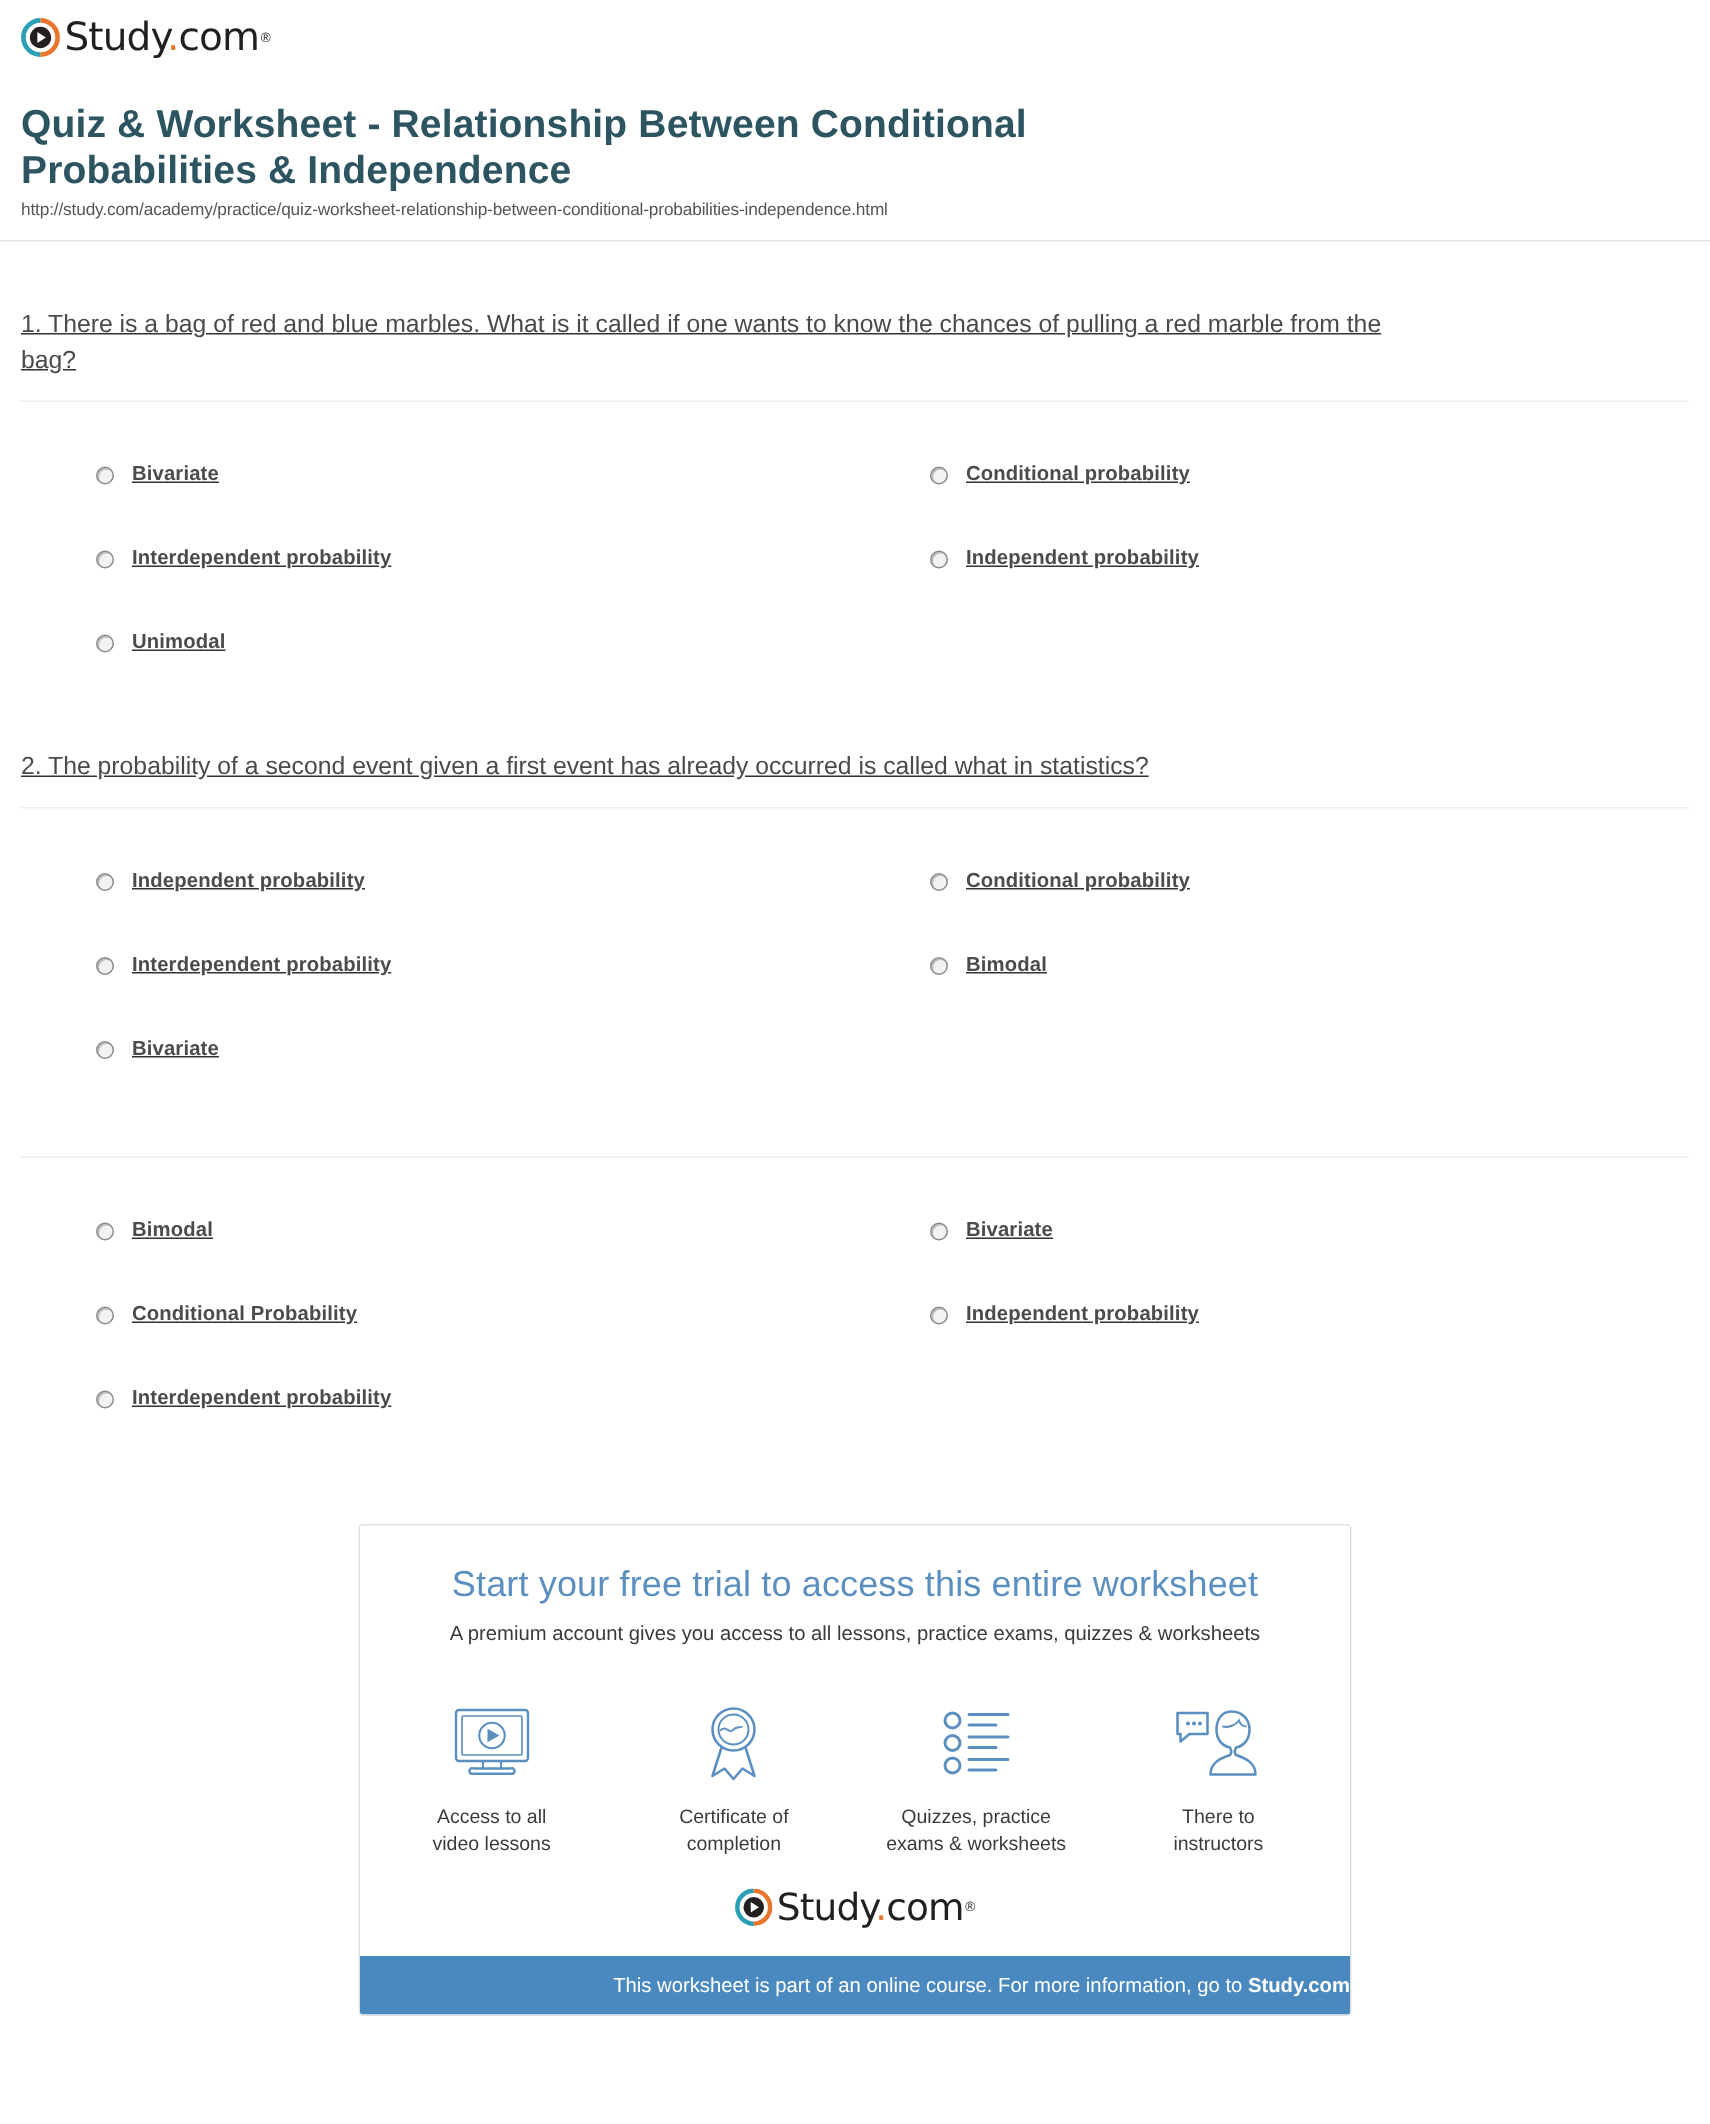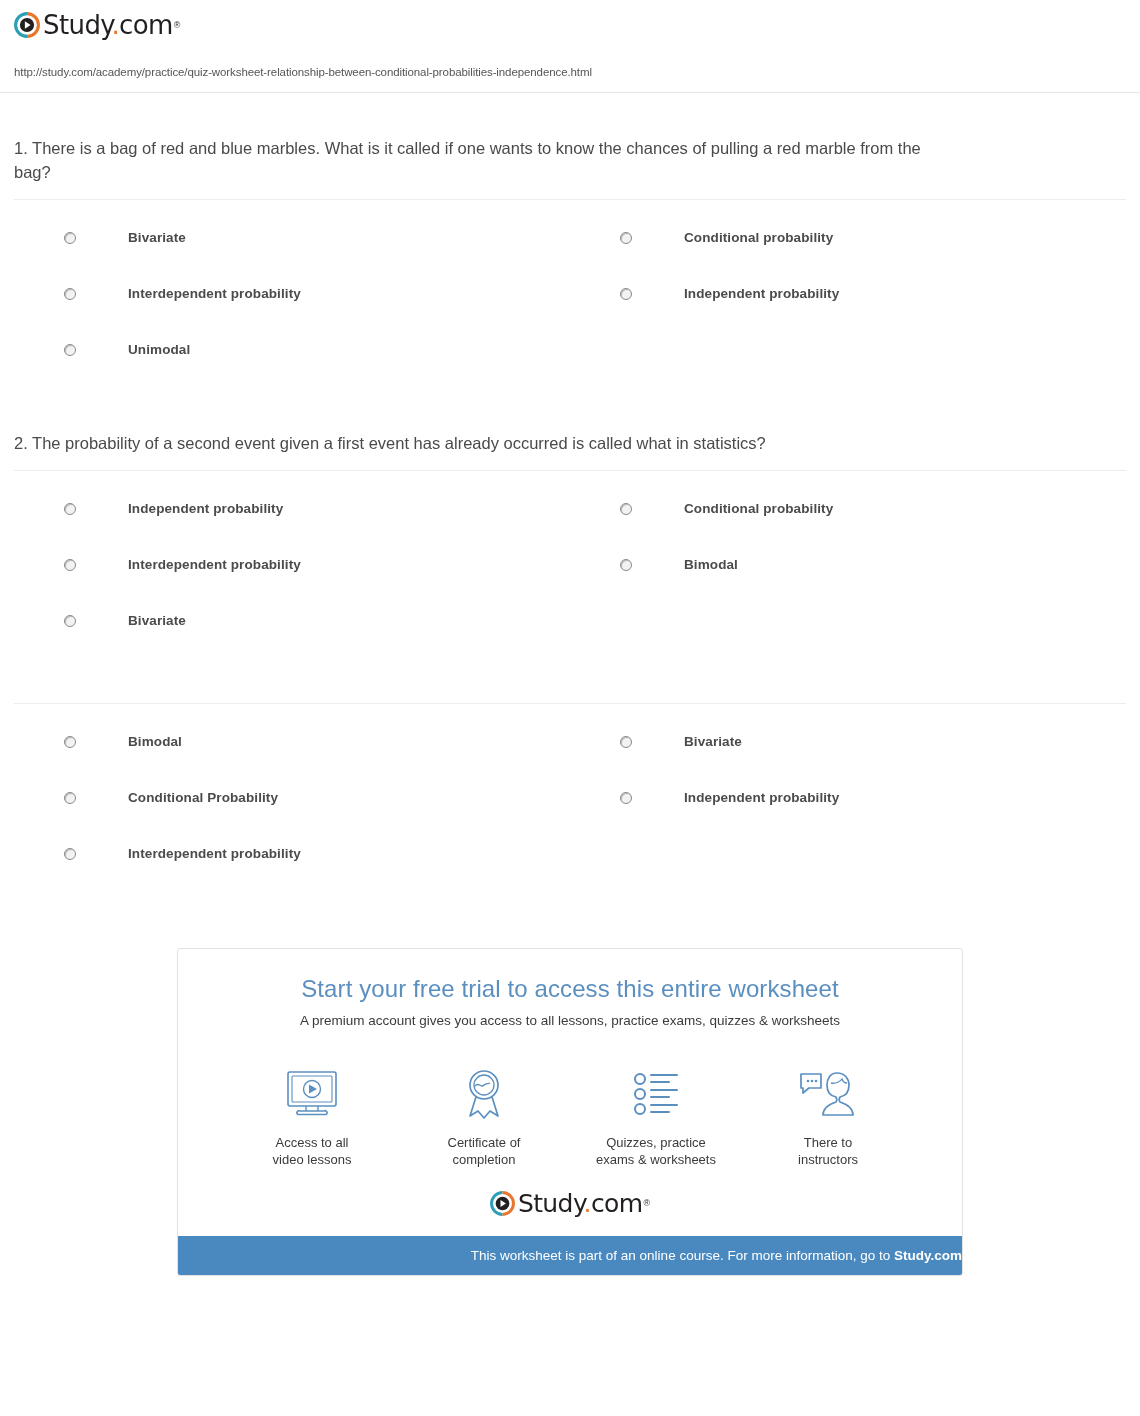--- a/index.html
+++ b/index.html
@@ -66,20 +66,21 @@
   }
   .rule-top {
     border: 0;
     border-top: 1px solid #e6e6e6;
     margin: 14px 0 0 0;
   }
 
   
   .quiz {
     padding: 0 14px;
+    text-decoration: underline;
   }
   .question-block {
     padding-top: 44px;
   }
   .question-text {
     font-size: 16.5px;
     line-height: 1.45;
     color: #4a4a4a;
     margin: 0 0 14px 0;
     max-width: 925px;
@@ -91,24 +92,23 @@
     margin: 0;
   }
   .answers {
     display: flex;
     flex-wrap: wrap;
     padding-top: 20px;
   }
   .answer {
     width: 50%;
     display: flex;
-    align-items: flex-start;
+    align-items: center;
     padding: 11px 0 11px 50px;
     min-height: 56px;
-    gap: 40px;
   }
   .radio {
     flex: 0 0 auto;
     width: 12px;
     height: 12px;
     border-radius: 50%;
     border: 1px solid #8a8a8a;
     background: #f2f2f0;
     box-shadow: inset 1px 1px 0 #b9b9b9;
     margin-top: 1px;
@@ -122,21 +122,21 @@
     letter-spacing: 0.1px;
   }
 
   
   .promo-wrap {
     padding: 56px 0 0 0;
     display: flex;
     justify-content: center;
   }
   .promo-card {
-    width: 786px;
+    width: 662px;
     border: 1px solid #e2e2e2;
     border-radius: 3px;
     background: #ffffff;
     overflow: hidden;
   }
   .promo-inner {
     padding: 26px 20px 10px 20px;
     text-align: center;
   }
   .promo-title {
@@ -212,20 +212,21 @@
         <circle cx="13" cy="13" r="7.1" fill="#231f20"></circle>
         <path d="M10.9 9.3 L16.6 13 L10.9 16.7 Z" fill="#ffffff"></path>
       </svg>
     </span>
     <span class="logo-text"><span>Study</span><span class="dot">.</span><span>com</span></span>
     <span class="logo-tm">®</span>
   </div>
 </div>
 
 <div class="header">
+  <h1 class="page-title">Quiz &amp; Worksheet - Relationship Between Conditional Probabilities &amp; Independence</h1>
   <p class="page-url">http://study.com/academy/practice/quiz-worksheet-relationship-between-conditional-probabilities-independence.html</p>
 </div>
 <hr class="rule-top">
 
 <div class="quiz">
 
   <div class="question-block">
     <p class="question-text">1. There is a bag of red and blue marbles. What is it called if one wants to know the chances of pulling a red marble from the bag?</p>
     <hr class="q-rule">
     <div class="answers">

